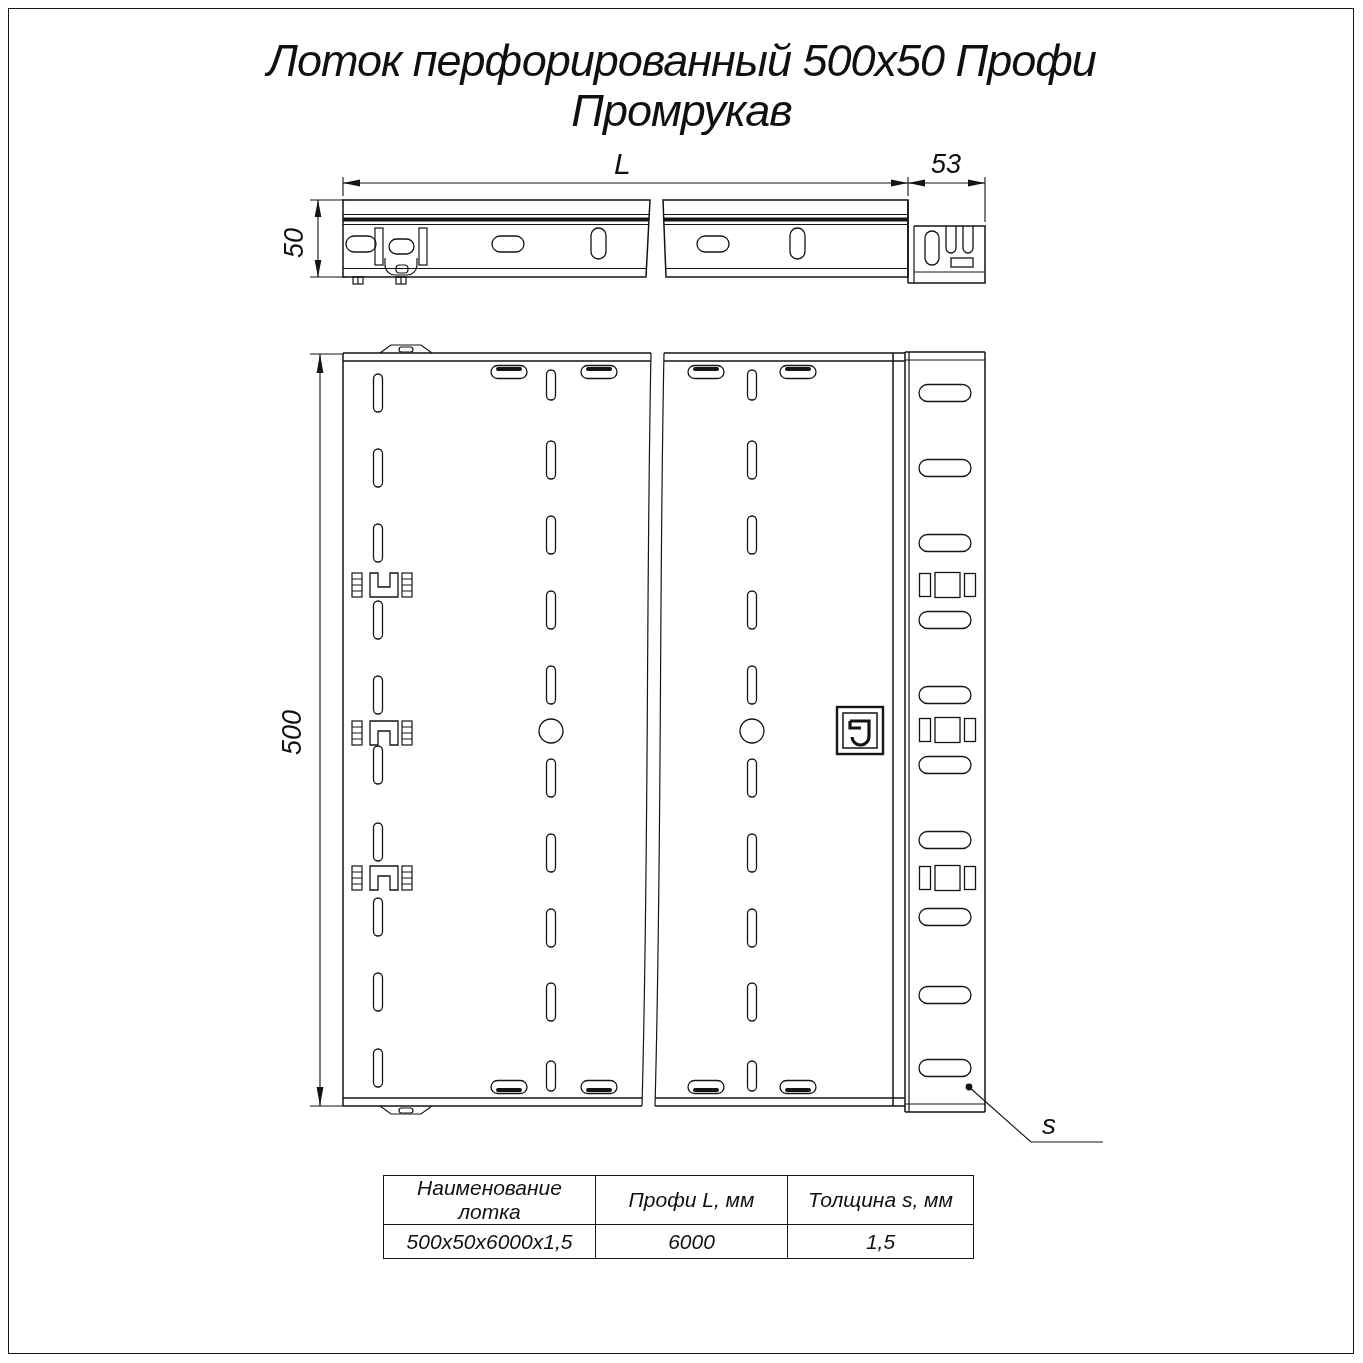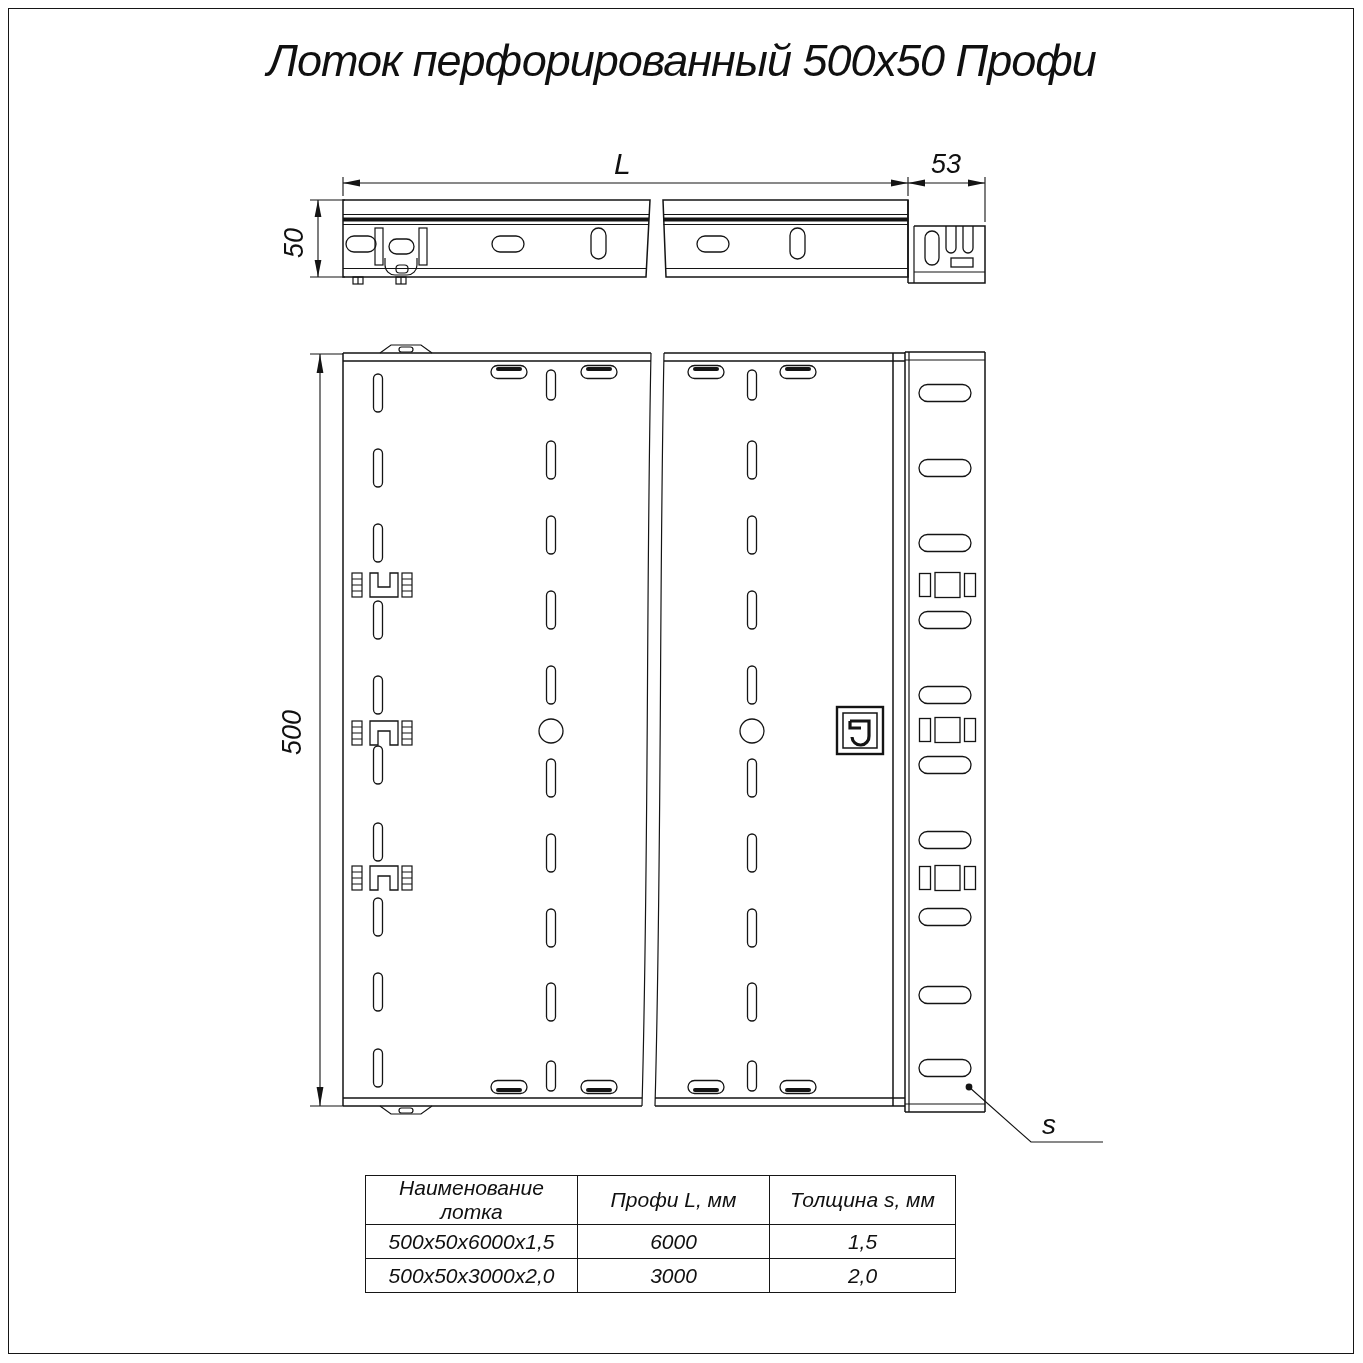--- a/index.html
+++ b/index.html
@@ -7,33 +7,34 @@
   .sheet-frame{position:absolute;left:8px;top:8px;right:9px;bottom:9px;border:1.6px solid #161616;}
   .title{position:absolute;left:0;top:36px;width:100%;text-align:center;font-style:italic;
          font-size:45px;line-height:1.12;letter-spacing:-1px;color:#101010;}
   svg.drawing{position:absolute;left:0;top:0;width:1363px;height:1363px;}
   svg .ln{stroke:#141414;fill:none;stroke-width:1.5;}
   svg .thin{stroke:#141414;fill:none;stroke-width:1.2;}
   svg .slot{stroke:#141414;fill:none;stroke-width:1.3;}
   svg .dim{stroke:#141414;fill:none;stroke-width:1.1;}
   svg .arw{fill:#141414;stroke:none;}
   svg text{fill:#101010;font-family:"Liberation Sans",sans-serif;font-style:italic;}
-  table.spec{position:absolute;left:365px;top:1175px;border-collapse:collapse;table-layout:fixed;
+  table.spec{position:absolute;left:383px;top:1175px;border-collapse:collapse;table-layout:fixed;
              font-style:italic;font-size:21px;text-align:center;color:#101010;}
   table.spec th,table.spec td{border:1.7px solid #161616;font-weight:normal;padding:0;height:33px;}
   table.spec th{height:34px;}
   col.c1{width:212px;}col.c2{width:192px;}col.c3{width:186px;}
 </style>
 </head>
 <body>
 
 <div class="sheet-frame"></div>
 
 <div class="title">
   <div>Лоток перфорированный 500x50 Профи</div>
+  <div>Промрукав</div>
 </div>
 
 <svg class="drawing" viewBox="0 0 1363 1363">
   <defs>
     <rect id="vslot" width="9" height="38" rx="4.5"></rect>
     <rect id="vslotS" width="9" height="30" rx="4.5"></rect>
     <rect id="hslotC" width="52" height="17" rx="8.5"></rect>
     <g id="hst">
       <rect width="36" height="13" rx="6.5" class="slot"></rect>
       <path d="M7,3.6 H29" stroke="#141414" stroke-width="4" stroke-linecap="round" fill="none"></path>
@@ -253,19 +254,14 @@
       <th>Профи L, мм</th>
       <th>Толщина s, мм</th>
     </tr>
   </thead>
   <tbody>
     <tr>
       <td>500x50x6000x1,5</td>
       <td>6000</td>
       <td>1,5</td>
     </tr>
-    <tr>
-      <td>500x50x3000x2,0</td>
-      <td>3000</td>
-      <td>2,0</td>
-    </tr>
   </tbody>
 </table>
 
 </body></html>

